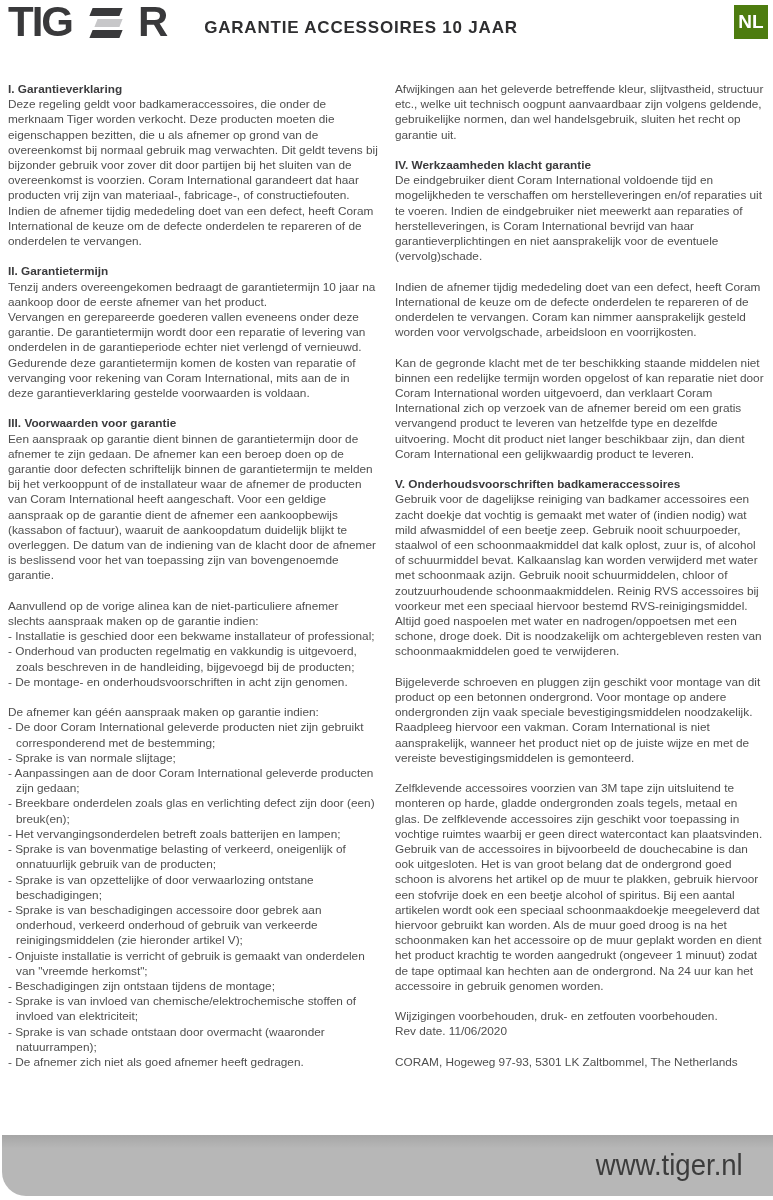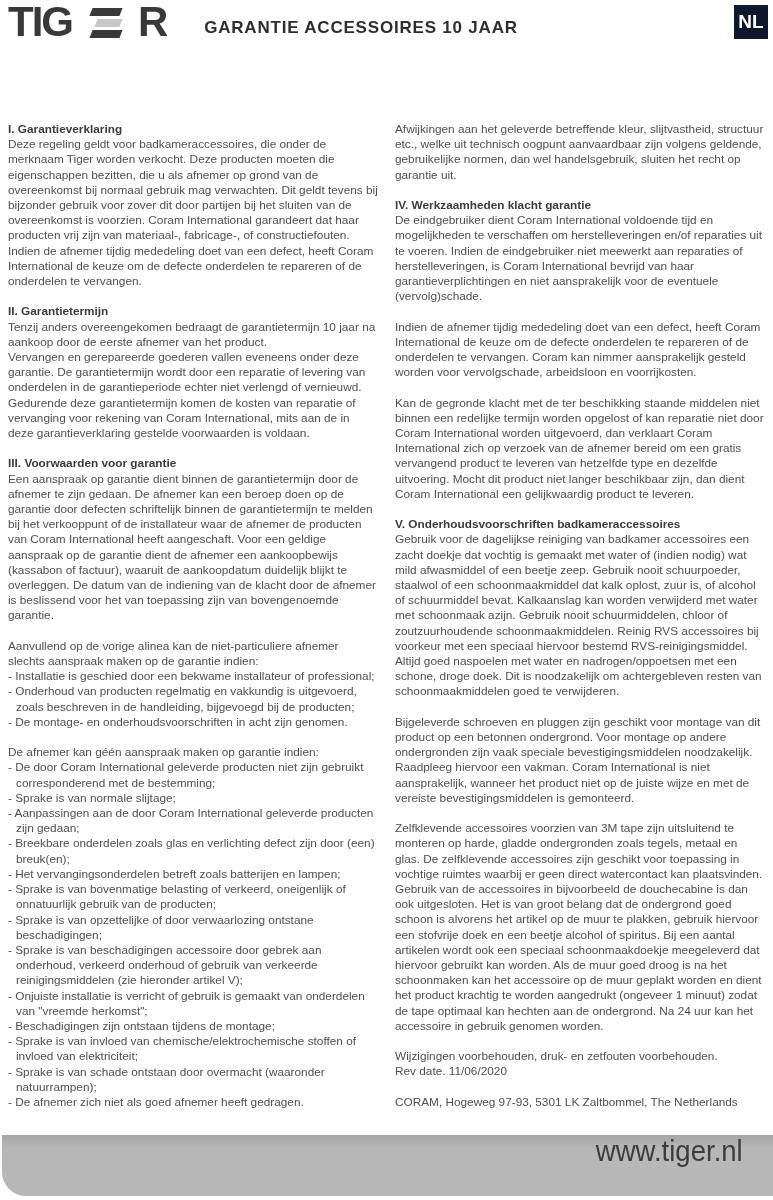--- a/index.html
+++ b/index.html
@@ -12,38 +12,38 @@
   .logo{position:absolute;left:8px;top:2px;display:flex;align-items:flex-start;gap:16px;}
   .logo-txt{font-weight:bold;font-size:42px;line-height:40px;letter-spacing:-2px;color:#39393b;}
   .logo-e{display:flex;flex-direction:column;align-items:flex-end;justify-content:center;width:30px;height:34px;margin:4px 1px 0 3px;gap:3px;}
   .logo-e .bar{height:8px;width:100%;background:#39393b;transform:skewX(-22deg);}
   .logo-e .bar.mid{width:84%;background:#c7c7c9;}
   .doc-title{
     position:absolute;left:361px;top:18px;transform:translateX(-50%);
     font-weight:bold;font-size:17px;letter-spacing:.8px;color:#2e2e30;white-space:nowrap;
   }
   .lang-badge{
-    position:absolute;right:5px;top:5px;width:34px;height:34px;background:#0f172a;
+    position:absolute;right:5px;top:5px;width:34px;height:34px;background:#4d7c0f;
     color:#ffffff;font-weight:bold;font-size:19px;display:flex;align-items:center;justify-content:center;
     letter-spacing:0;
   }
   
   .columns{display:flex;gap:17px;padding:0 8px;}
-  .col{width:370px;font-size:11.8px;line-height:15.2px;margin-top:40px;}
+  .col{width:370px;font-size:11.8px;line-height:15.2px;}
   .col h3{font-size:11.8px;line-height:15.2px;margin:0;color:#3b3b3d;font-weight:bold;}
   .para{margin:0 0 15.2px 0;white-space:pre-line;}
   .para.tight{margin-bottom:0;}
   .bullets{margin:0 0 15.2px 0;}
   .bullet{padding-left:8px;text-indent:-8px;}
   
   .footer-bar{
     position:absolute;left:2px;right:0;bottom:4px;height:61px;
     background:linear-gradient(#a6a6a6,#b7b7b7 22%);
     border-bottom-left-radius:24px;
-    display:flex;justify-content:flex-end;
+    display:flex;align-items:center;justify-content:flex-end;
     padding-right:30px;box-sizing:border-box;
   }
   .footer-url{
     font-size:29px;color:#3c3c3c;letter-spacing:0;
     transform:scaleX(.95);transform-origin:right center;
   }
 </style>
 </head>
 <body>
 

